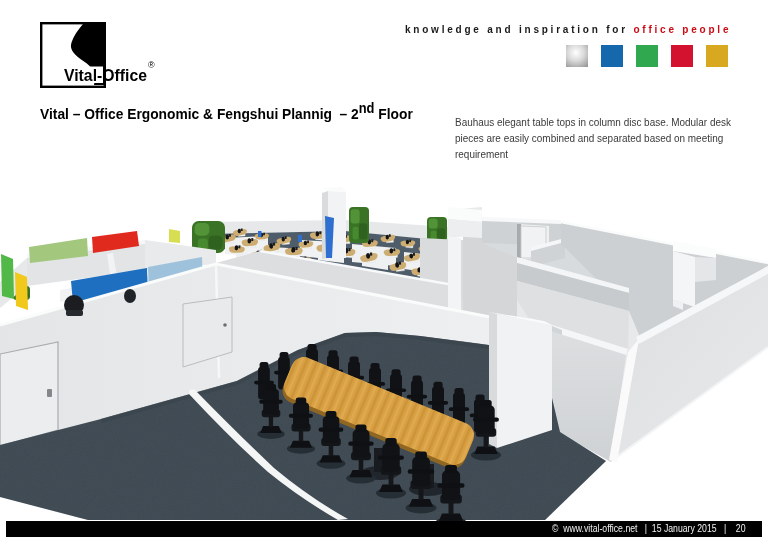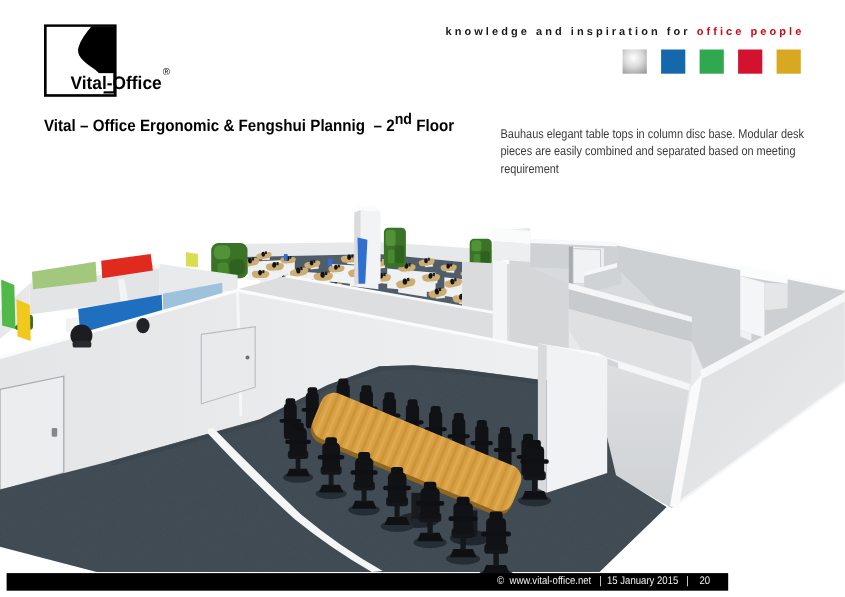--- a/index.html
+++ b/index.html
@@ -486,13 +486,13 @@
 <text x="108" y="46" font-family="Liberation Sans, sans-serif" font-size="9" fill="#000">®</text>
 </svg>
 <div style="position:absolute;left:405px;top:24px;font-size:10px;font-weight:bold;letter-spacing:2.78px;color:#1a1a1a;white-space:nowrap">knowledge and inspiration for <span style="color:#cc0a13">office people</span></div>
 <div class="sq" style="left:566px;background:radial-gradient(circle at 45% 35%, #ffffff 0%, #d9d9d9 45%, #8f9092 100%);"></div>
 <div class="sq" style="left:601px;background:#1568ac;"></div>
 <div class="sq" style="left:636px;background:#2fa84f;"></div>
 <div class="sq" style="left:671px;background:#d2122e;"></div>
 <div class="sq" style="left:706px;background:#d9a821;"></div>
 <div style="position:absolute;left:40px;top:100px;font-size:15px;font-weight:bold;color:#000;white-space:nowrap;transform:scaleX(0.92);transform-origin:0 0;">Vital – Office Ergonomic &amp; Fengshui Plannig&nbsp; – 2<sup style="font-size:14px">nd</sup> Floor</div>
 <div style="position:absolute;left:455px;top:115px;font-size:11.5px;line-height:15.8px;color:#3a3a3a;white-space:nowrap;transform:scaleX(0.865);transform-origin:0 0;">Bauhaus elegant table tops in column disc base. Modular desk<br>pieces are easily combined and separated based on meeting<br>requirement</div>
-<div style="position:absolute;left:6px;top:521px;width:656px;height:16px;background:#000;color:#f2f2f2;font-size:10px;line-height:16px;text-align:right;box-sizing:border-box;"><span style="margin-right:17px;display:inline-block;transform:scaleX(0.87);transform-origin:100% 50%;">©&nbsp; www.vital-office.net&nbsp;&nbsp; |&nbsp; 15 January 2015&nbsp;&nbsp; |&nbsp;&nbsp;&nbsp; 20</span></div>
+<div style="position:absolute;left:6px;top:521px;width:756px;height:16px;background:#000;color:#f2f2f2;font-size:10px;line-height:16px;text-align:right;box-sizing:border-box;"><span style="margin-right:17px;display:inline-block;transform:scaleX(0.87);transform-origin:100% 50%;">©&nbsp; www.vital-office.net&nbsp;&nbsp; |&nbsp; 15 January 2015&nbsp;&nbsp; |&nbsp;&nbsp;&nbsp; 20</span></div>
 </div>
 </body></html>

